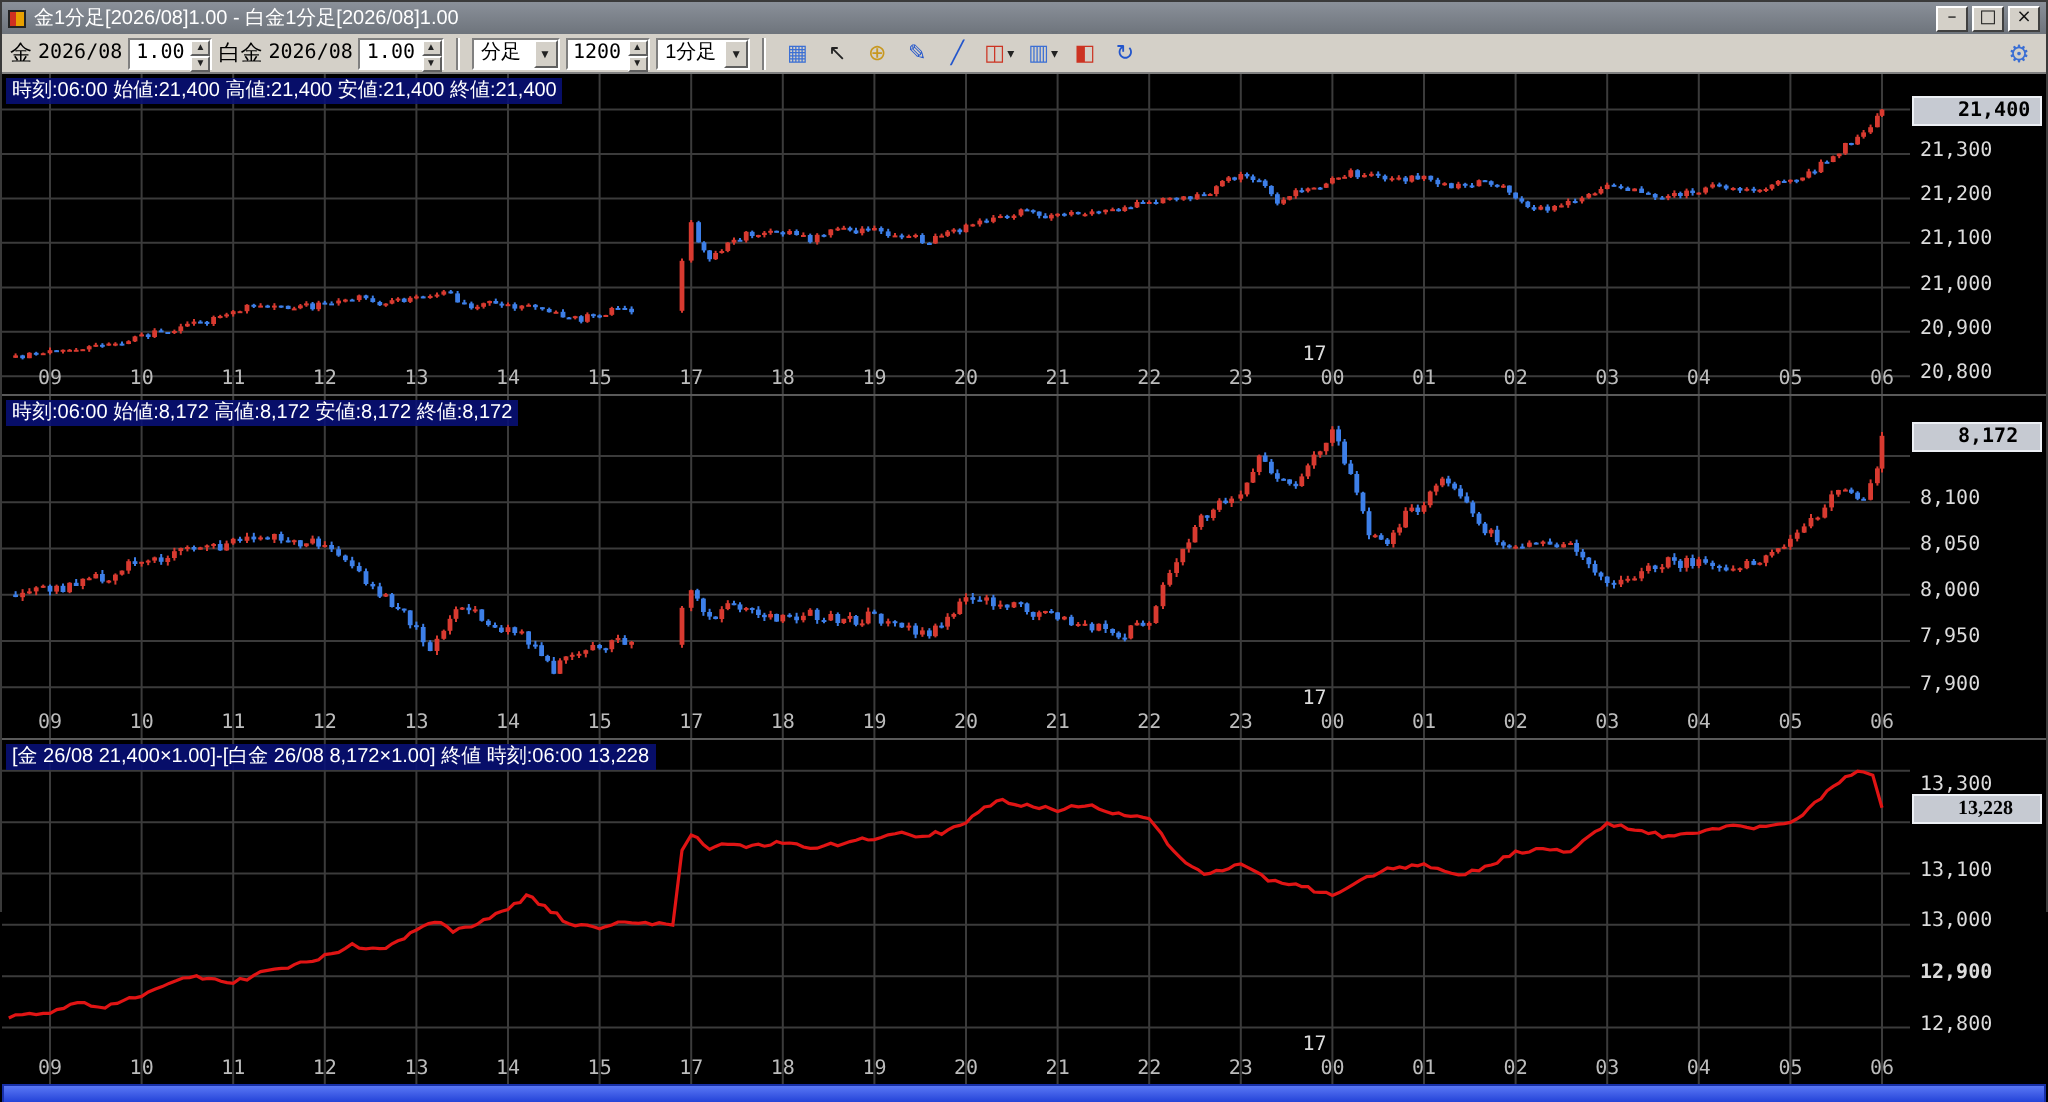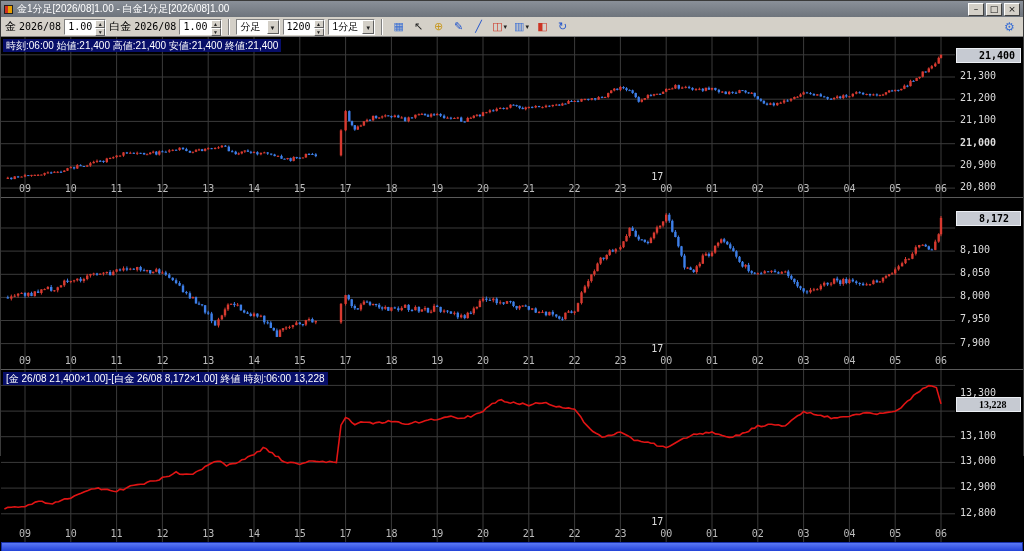--- a/index.html
+++ b/index.html
@@ -785,21 +785,21 @@
           <text x="842.4" y="155" fill="#bcbcbc" font-size="10" font-family="DejaVu Sans Mono, monospace">04</text>
           <text x="888.2" y="155" fill="#bcbcbc" font-size="10" font-family="DejaVu Sans Mono, monospace">05</text>
           <text x="934.0" y="155" fill="#bcbcbc" font-size="10" font-family="DejaVu Sans Mono, monospace">06</text>
           <text x="650.2" y="143" fill="#dcdcdc" font-size="10" font-family="DejaVu Sans Mono, monospace">17</text>
         </svg>
       <div class="axis">
           <div class="tick hl" style="top: 10.7778px;">21,400</div>
           <div class="tick" style="top: 33px;">21,300</div>
           <div class="tick" style="top: 55.2222px;">21,200</div>
           <div class="tick" style="top: 77.4444px;">21,100</div>
-          <div class="tick" style="top: 99.6667px; font-weight: bold;">21,000</div>
+          <div class="tick" style="top: 99.6667px;">21,000</div>
           <div class="tick" style="top: 121.889px;">20,900</div>
           <div class="tick" style="top: 144.111px;">20,800</div>
         </div>
       <div class="info">時刻:06:00 始値:21,400 高値:21,400 安値:21,400 終値:21,400</div>
     </div>
     <div class="panel" style="height:172px">
       <svg class="plot" width="956" height="171" viewBox="0 0 956 171">
           <line x1="0" y1="30.0" x2="956" y2="30.0" stroke="#3b3b3b" stroke-width="1"></line>
           <line x1="0" y1="53.1" x2="956" y2="53.1" stroke="#3b3b3b" stroke-width="1"></line>
           <line x1="0" y1="76.3" x2="956" y2="76.3" stroke="#3b3b3b" stroke-width="1"></line>
@@ -1417,20 +1417,21 @@
           <text x="650.2" y="154" fill="#dcdcdc" font-size="10" font-family="DejaVu Sans Mono, monospace">17</text>
         </svg>
       <div class="axis">
           <div class="tick hl" style="top: 12.873px;">8,172</div>
           <div class="tick" style="top: 46.1486px;">8,100</div>
           <div class="tick" style="top: 69.2568px;">8,050</div>
           <div class="tick" style="top: 92.3649px;">8,000</div>
           <div class="tick" style="top: 115.473px;">7,950</div>
           <div class="tick" style="top: 138.581px;">7,900</div>
         </div>
+      <div class="info">時刻:06:00 始値:8,172 高値:8,172 安値:8,172 終値:8,172</div>
     </div>
     <div class="panel" style="height:173px">
       <svg class="plot" width="956" height="172" viewBox="0 0 956 172">
           <line x1="0" y1="15.4" x2="956" y2="15.4" stroke="#3b3b3b" stroke-width="1"></line>
           <line x1="0" y1="41.1" x2="956" y2="41.1" stroke="#3b3b3b" stroke-width="1"></line>
           <line x1="0" y1="66.7" x2="956" y2="66.7" stroke="#3b3b3b" stroke-width="1"></line>
           <line x1="0" y1="92.4" x2="956" y2="92.4" stroke="#3b3b3b" stroke-width="1"></line>
           <line x1="0" y1="118.1" x2="956" y2="118.1" stroke="#3b3b3b" stroke-width="1"></line>
           <line x1="0" y1="143.8" x2="956" y2="143.8" stroke="#3b3b3b" stroke-width="1"></line>
           <line x1="24.0" y1="0" x2="24.0" y2="172" stroke="#3b3b3b" stroke-width="1"></line>
@@ -1476,21 +1477,21 @@
           <text x="842.4" y="167" fill="#bcbcbc" font-size="10" font-family="DejaVu Sans Mono, monospace">04</text>
           <text x="888.2" y="167" fill="#bcbcbc" font-size="10" font-family="DejaVu Sans Mono, monospace">05</text>
           <text x="934.0" y="167" fill="#bcbcbc" font-size="10" font-family="DejaVu Sans Mono, monospace">06</text>
           <text x="650.2" y="155" fill="#dcdcdc" font-size="10" font-family="DejaVu Sans Mono, monospace">17</text>
         </svg>
       <div class="axis">
           <div class="tick" style="top: 17px;">13,300</div>
           <div class="tick hl" style="top: 26.8866px; font-family: Liberation Serif, serif;">13,228</div>
           <div class="tick" style="top: 59.7463px;">13,100</div>
           <div class="tick" style="top: 85.4179px;">13,000</div>
-          <div class="tick" style="top: 111.09px;">12,900</div>
+          <div class="tick" style="top: 111.09px; font-weight: bold;">12,900</div>
           <div class="tick" style="top: 136.761px;">12,800</div>
         </div>
       <div class="info">[金 26/08 21,400×1.00]-[白金 26/08 8,172×1.00] 終値 時刻:06:00 13,228</div>
     </div>
   </div>
 
   <div class="hscroll">
     <div class="thumb"></div>
   </div>
 

